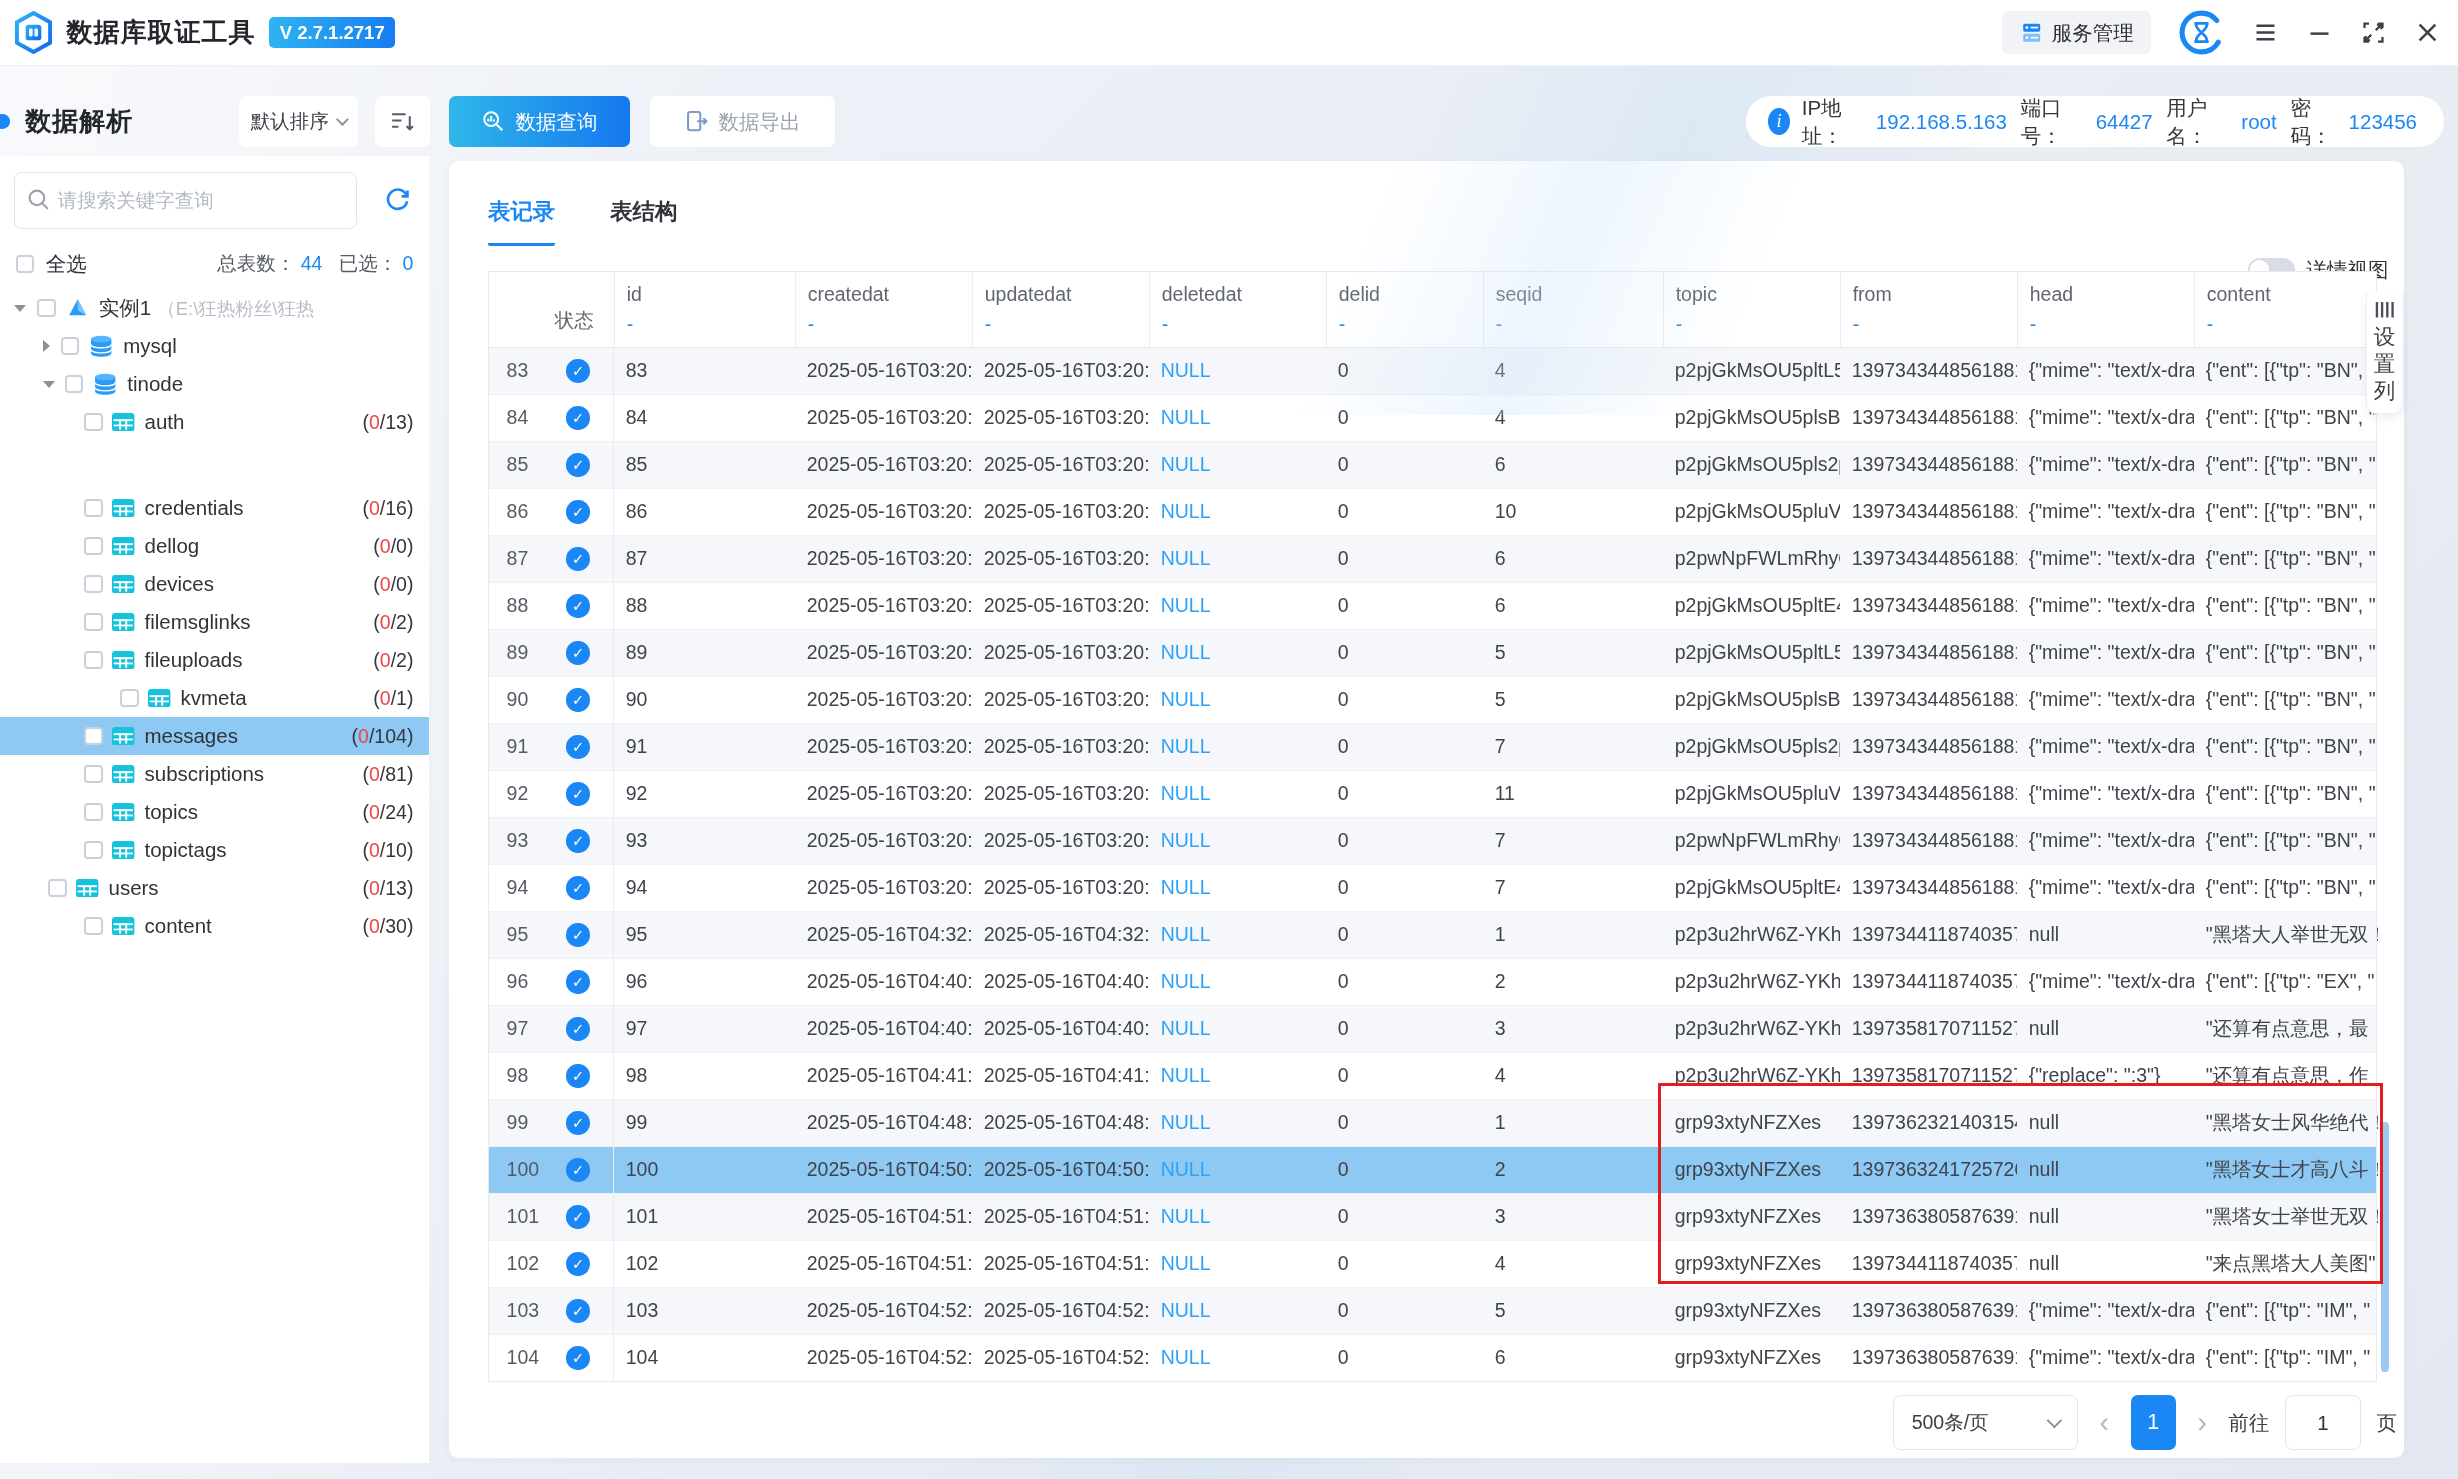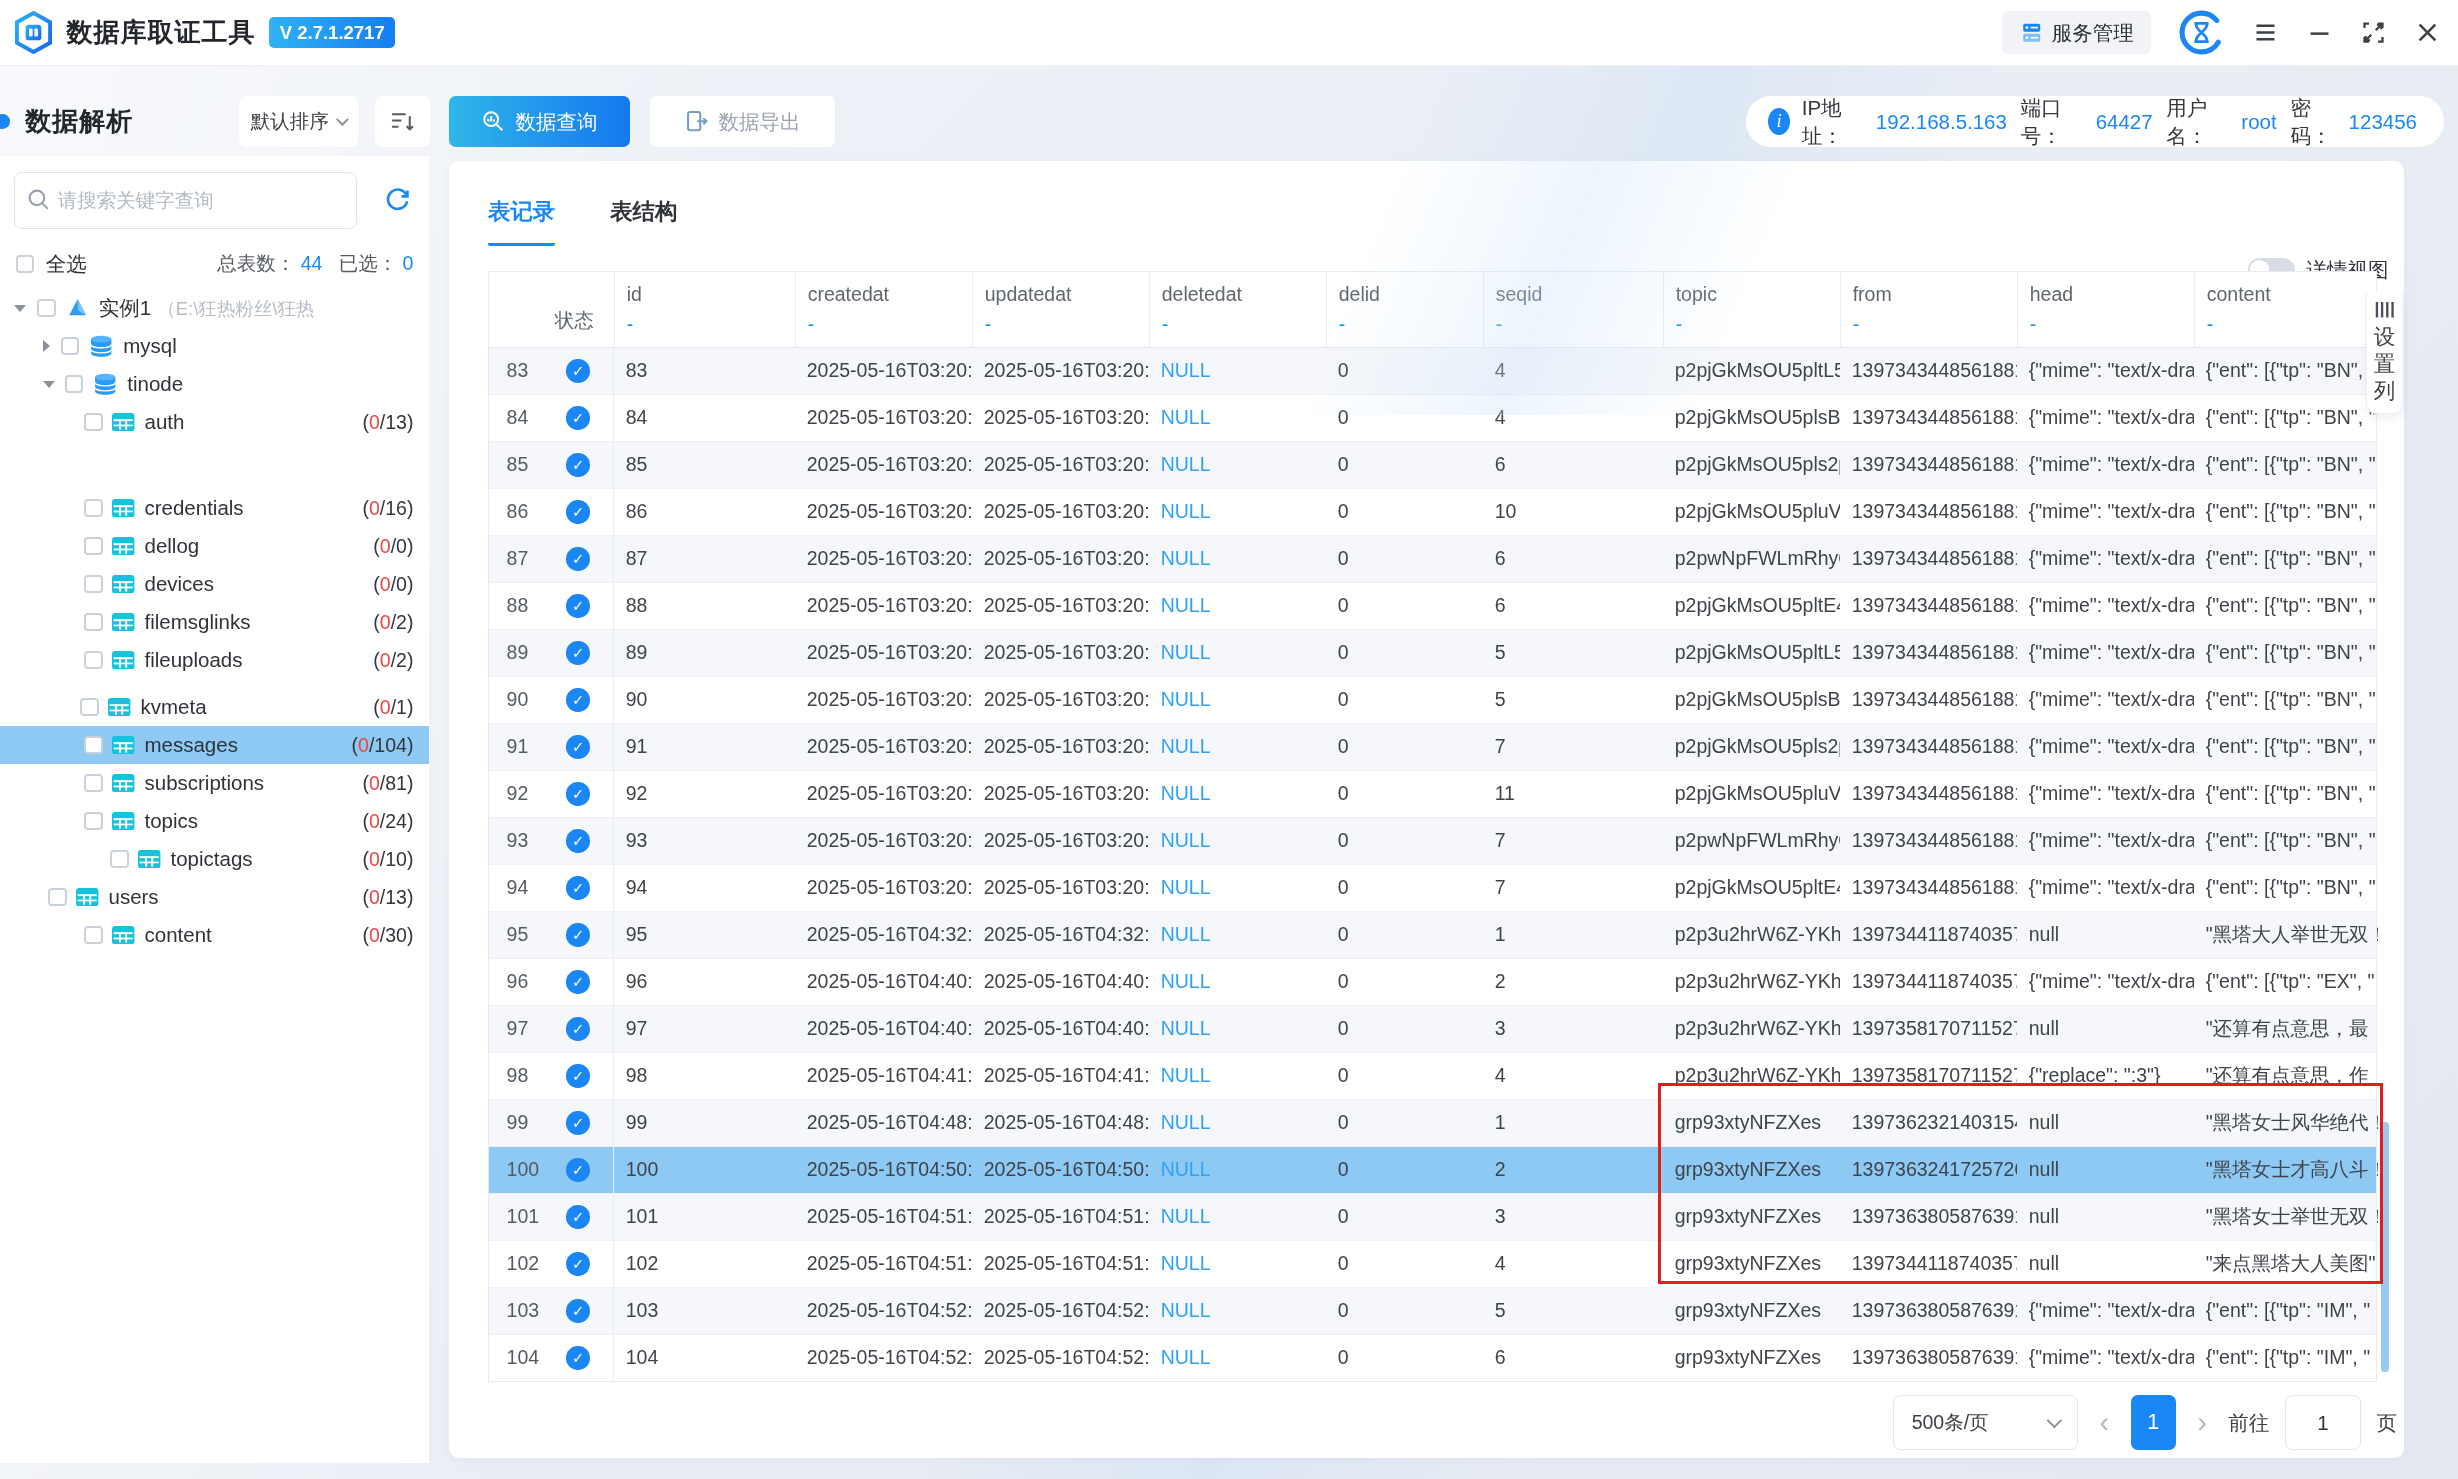--- a/index.html
+++ b/index.html
@@ -378,21 +378,21 @@
               <rect x="0" y="0" width="22" height="18" rx="3" fill="#17c3dc"></rect>
               <rect x="1.6" y="6" width="18.8" height="1.9" fill="#fff"></rect>
               <rect x="1.6" y="11.3" width="18.8" height="1.7" fill="#fff"></rect>
               <rect x="7" y="6" width="1.9" height="10.3" fill="#fff"></rect>
               <rect x="13" y="6" width="1.9" height="10.3" fill="#fff"></rect>
             </svg>
           </span>
           <span class="tree-label">fileuploads</span>
           <span class="tree-count">(<span class="zero">0</span>/2)</span>
         </div>
-        <div class="tree-row" style="padding-left: 80px; margin-top: 9px;">
+        <div class="tree-row" style="padding-left: 120px;">
           <span class="checkbox"></span>
           <span class="tree-icon">
             <svg width="22.4" height="18.5" viewBox="0 0 22 18">
               <rect x="0" y="0" width="22" height="18" rx="3" fill="#17c3dc"></rect>
               <rect x="1.6" y="6" width="18.8" height="1.9" fill="#fff"></rect>
               <rect x="1.6" y="11.3" width="18.8" height="1.7" fill="#fff"></rect>
               <rect x="7" y="6" width="1.9" height="10.3" fill="#fff"></rect>
               <rect x="13" y="6" width="1.9" height="10.3" fill="#fff"></rect>
             </svg>
           </span>
@@ -434,21 +434,21 @@
               <rect x="0" y="0" width="22" height="18" rx="3" fill="#17c3dc"></rect>
               <rect x="1.6" y="6" width="18.8" height="1.9" fill="#fff"></rect>
               <rect x="1.6" y="11.3" width="18.8" height="1.7" fill="#fff"></rect>
               <rect x="7" y="6" width="1.9" height="10.3" fill="#fff"></rect>
               <rect x="13" y="6" width="1.9" height="10.3" fill="#fff"></rect>
             </svg>
           </span>
           <span class="tree-label">topics</span>
           <span class="tree-count">(<span class="zero">0</span>/24)</span>
         </div>
-        <div class="tree-row" style="padding-left: 110px;">
+        <div class="tree-row" style="padding-left: 84px;">
           <span class="checkbox"></span>
           <span class="tree-icon">
             <svg width="22.4" height="18.5" viewBox="0 0 22 18">
               <rect x="0" y="0" width="22" height="18" rx="3" fill="#17c3dc"></rect>
               <rect x="1.6" y="6" width="18.8" height="1.9" fill="#fff"></rect>
               <rect x="1.6" y="11.3" width="18.8" height="1.7" fill="#fff"></rect>
               <rect x="7" y="6" width="1.9" height="10.3" fill="#fff"></rect>
               <rect x="13" y="6" width="1.9" height="10.3" fill="#fff"></rect>
             </svg>
           </span>

